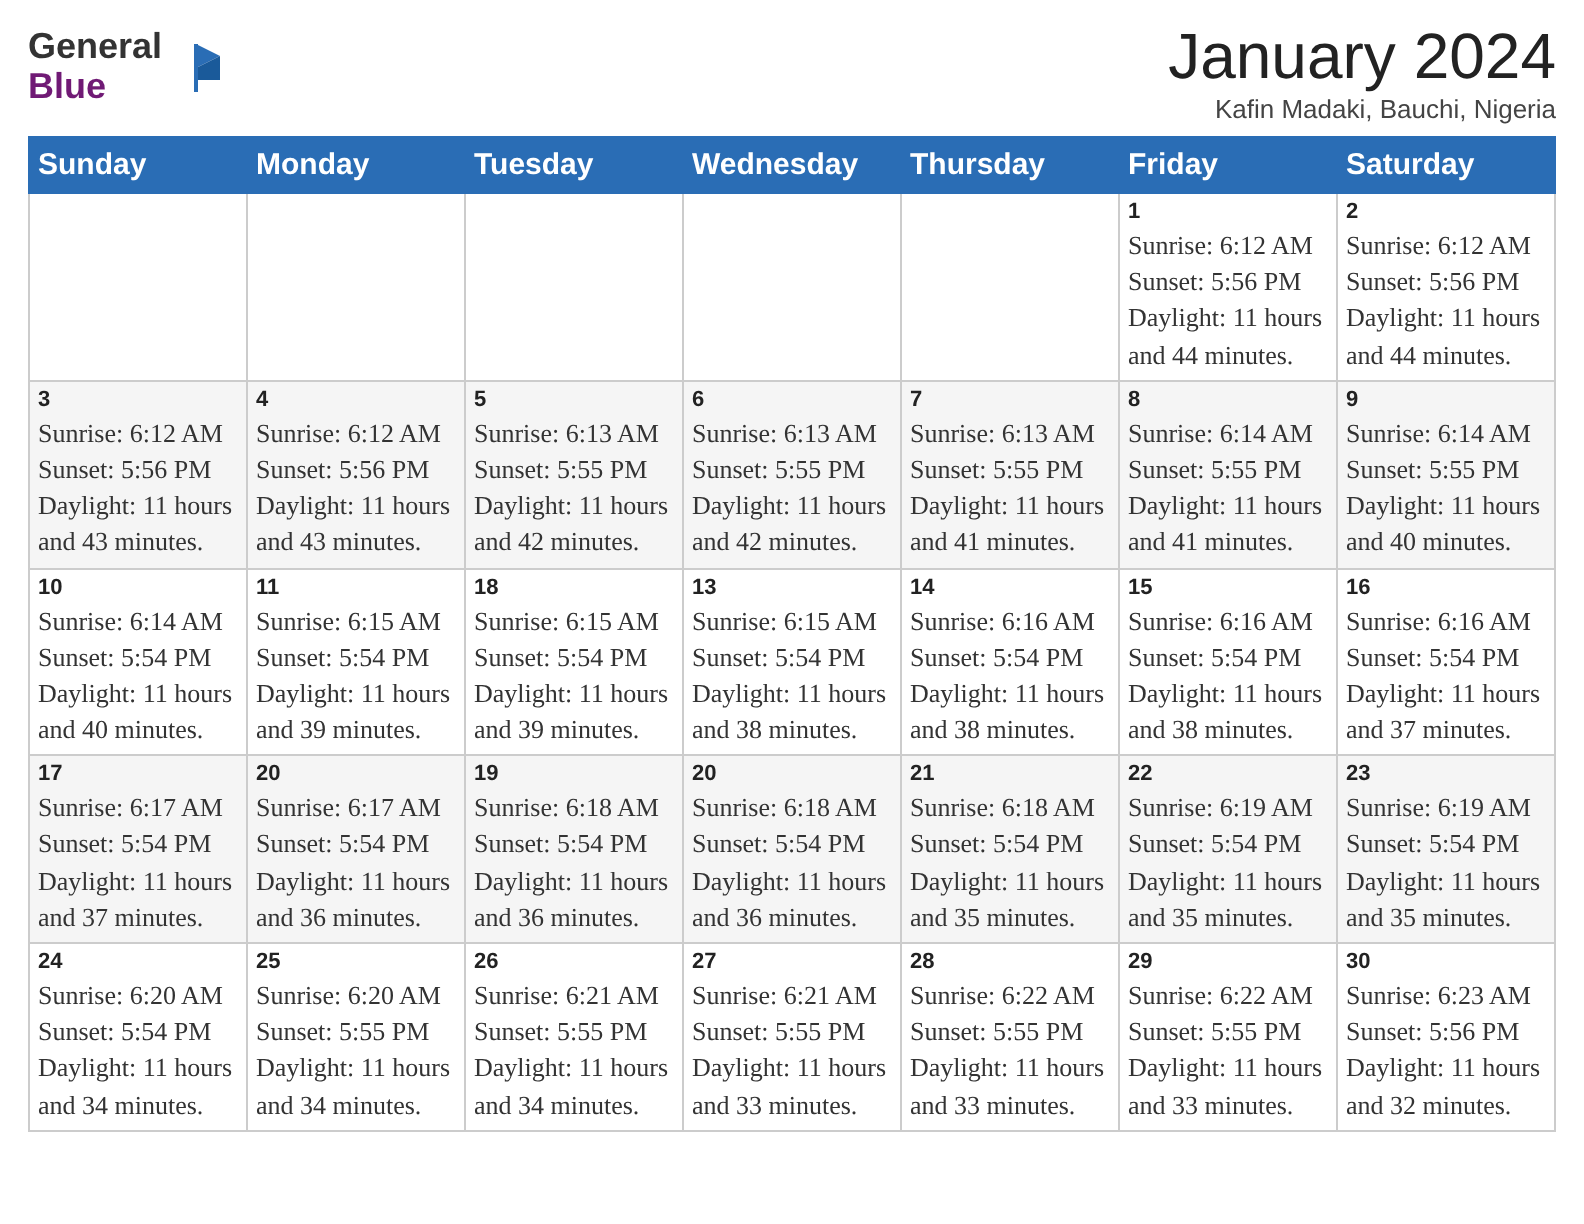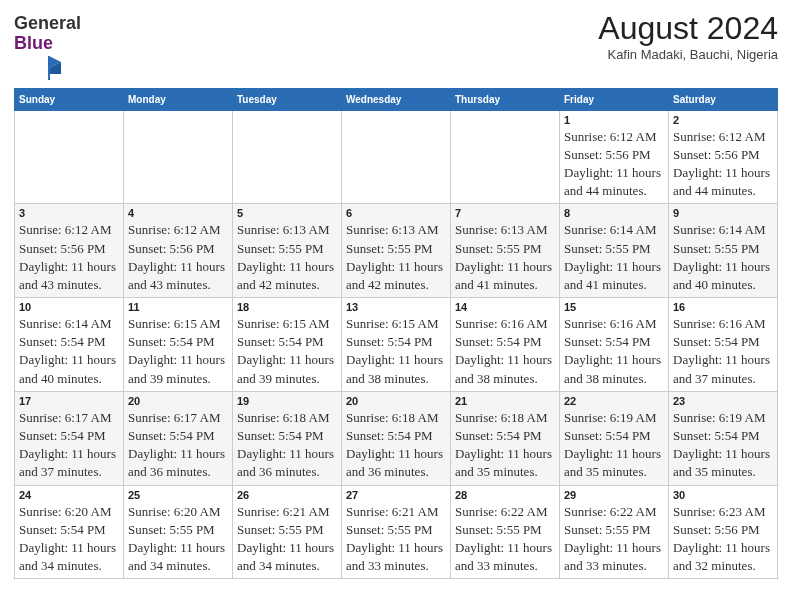--- a/index.html
+++ b/index.html
@@ -18,21 +18,20 @@
     .header {
       display: flex;
       align-items: flex-start;
       justify-content: space-between;
       margin-bottom: 6px;
     }
     .logo {
       display: flex;
       align-items: center;
       margin-top: 4px;
-      flex-direction: column;
     }
     .logo-text {
       font-size: 18px;
       font-weight: bold;
       line-height: 1.1;
     }
     .logo-text .general {
       color: #333;
     }
     .logo-text .blue {
@@ -58,21 +57,21 @@
     .calendar {
       width: 100%;
       border-collapse: collapse;
       font-size: 9.5px;
     }
     .calendar th {
       background: #2a6db5;
       color: #fff;
       padding: 5px 4px;
       text-align: left;
-      font-size: 10px;
+      font-size: 15px;
       font-weight: bold;
       border: 1px solid #2a6db5;
     }
     .calendar td {
       border: 1px solid #ccc;
       vertical-align: top;
       padding: 3px 4px;
       width: calc(100% / 7);
       height: 78px;
       background: #fff;
@@ -109,21 +108,21 @@
           <span class="blue">Blue</span>
         </div>
       </div>
       <svg class="logo-icon" viewBox="0 0 28 28">
         <polygon points="14,2 26,8 14,14" fill="#2a6db5"></polygon>
         <polygon points="14,14 26,8 26,20 14,20" fill="#1a5a9a"></polygon>
         <line x1="14" y1="2" x2="14" y2="26" stroke="#2a6db5" stroke-width="2"></line>
       </svg>
     </div>
     <div class="title-area">
-      <div class="month-title">August 2024</div>
+      <div class="month-title">January 2024</div>
       <div class="location">Kafin Madaki, Bauchi, Nigeria</div>
     </div>
   </div>
 
   <table class="calendar">
     <thead>
       <tr>
         <th>Sunday</th>
         <th>Monday</th>
         <th>Tuesday</th>

